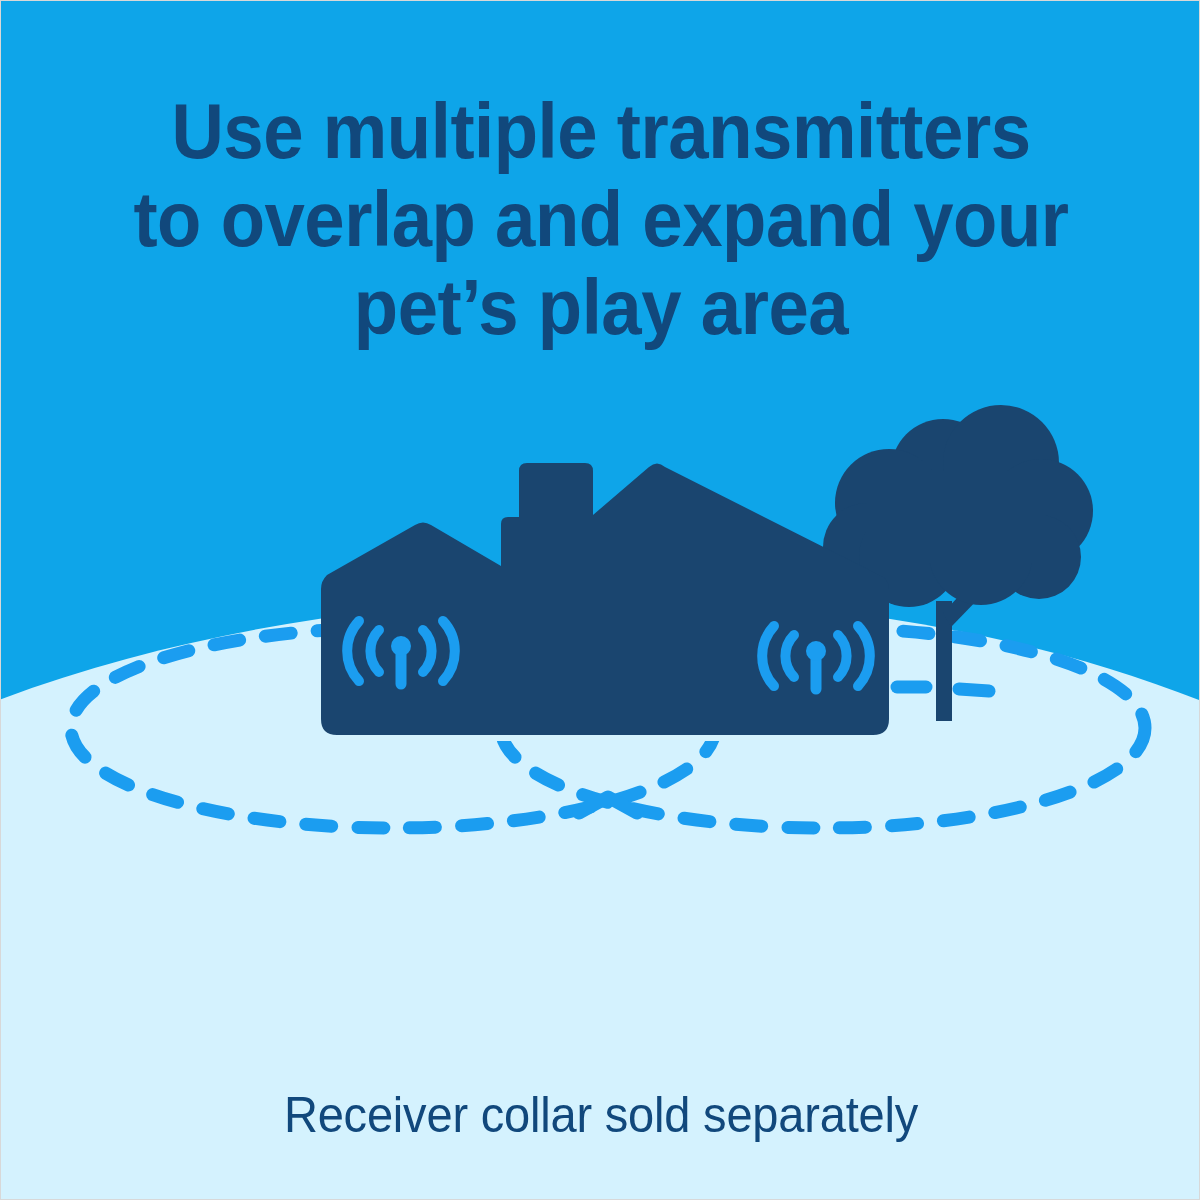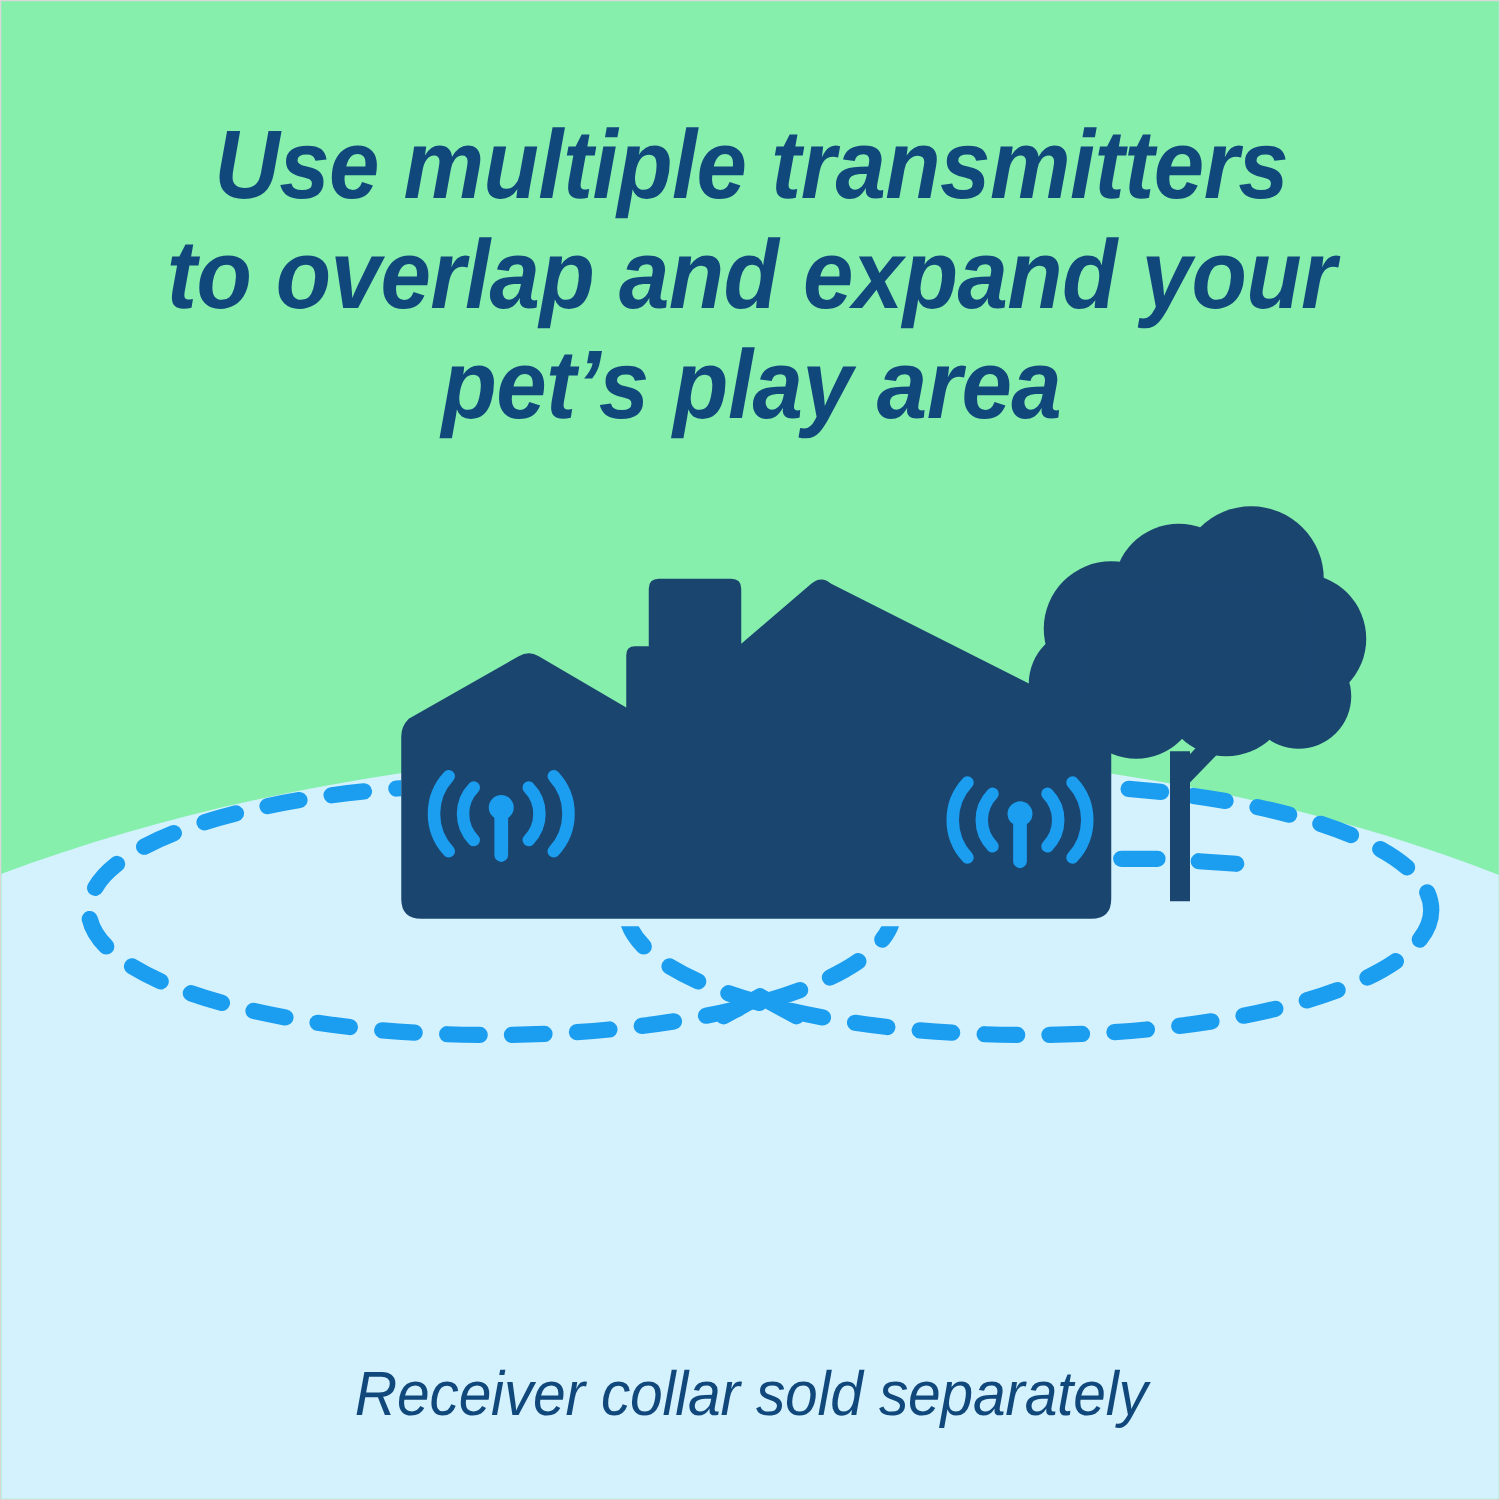--- a/index.html
+++ b/index.html
@@ -8,25 +8,24 @@
     padding: 0;
     background: #ffffff;
   }
   body {
     font-family: "Liberation Sans", sans-serif;
   }
   .canvas {
     position: relative;
     width: 1200px;
     height: 1200px;
-    background: #86efac;
+    background: #0ea5e9;
     overflow: hidden;
     box-sizing: border-box;
     border: 1px solid #d8d8d8;
-    font-style: italic;
   }
 
   
   .headline {
     position: absolute;
     left: 0;
     top: 86px;
     width: 1200px;
     text-align: center;
     color: #11487C;

